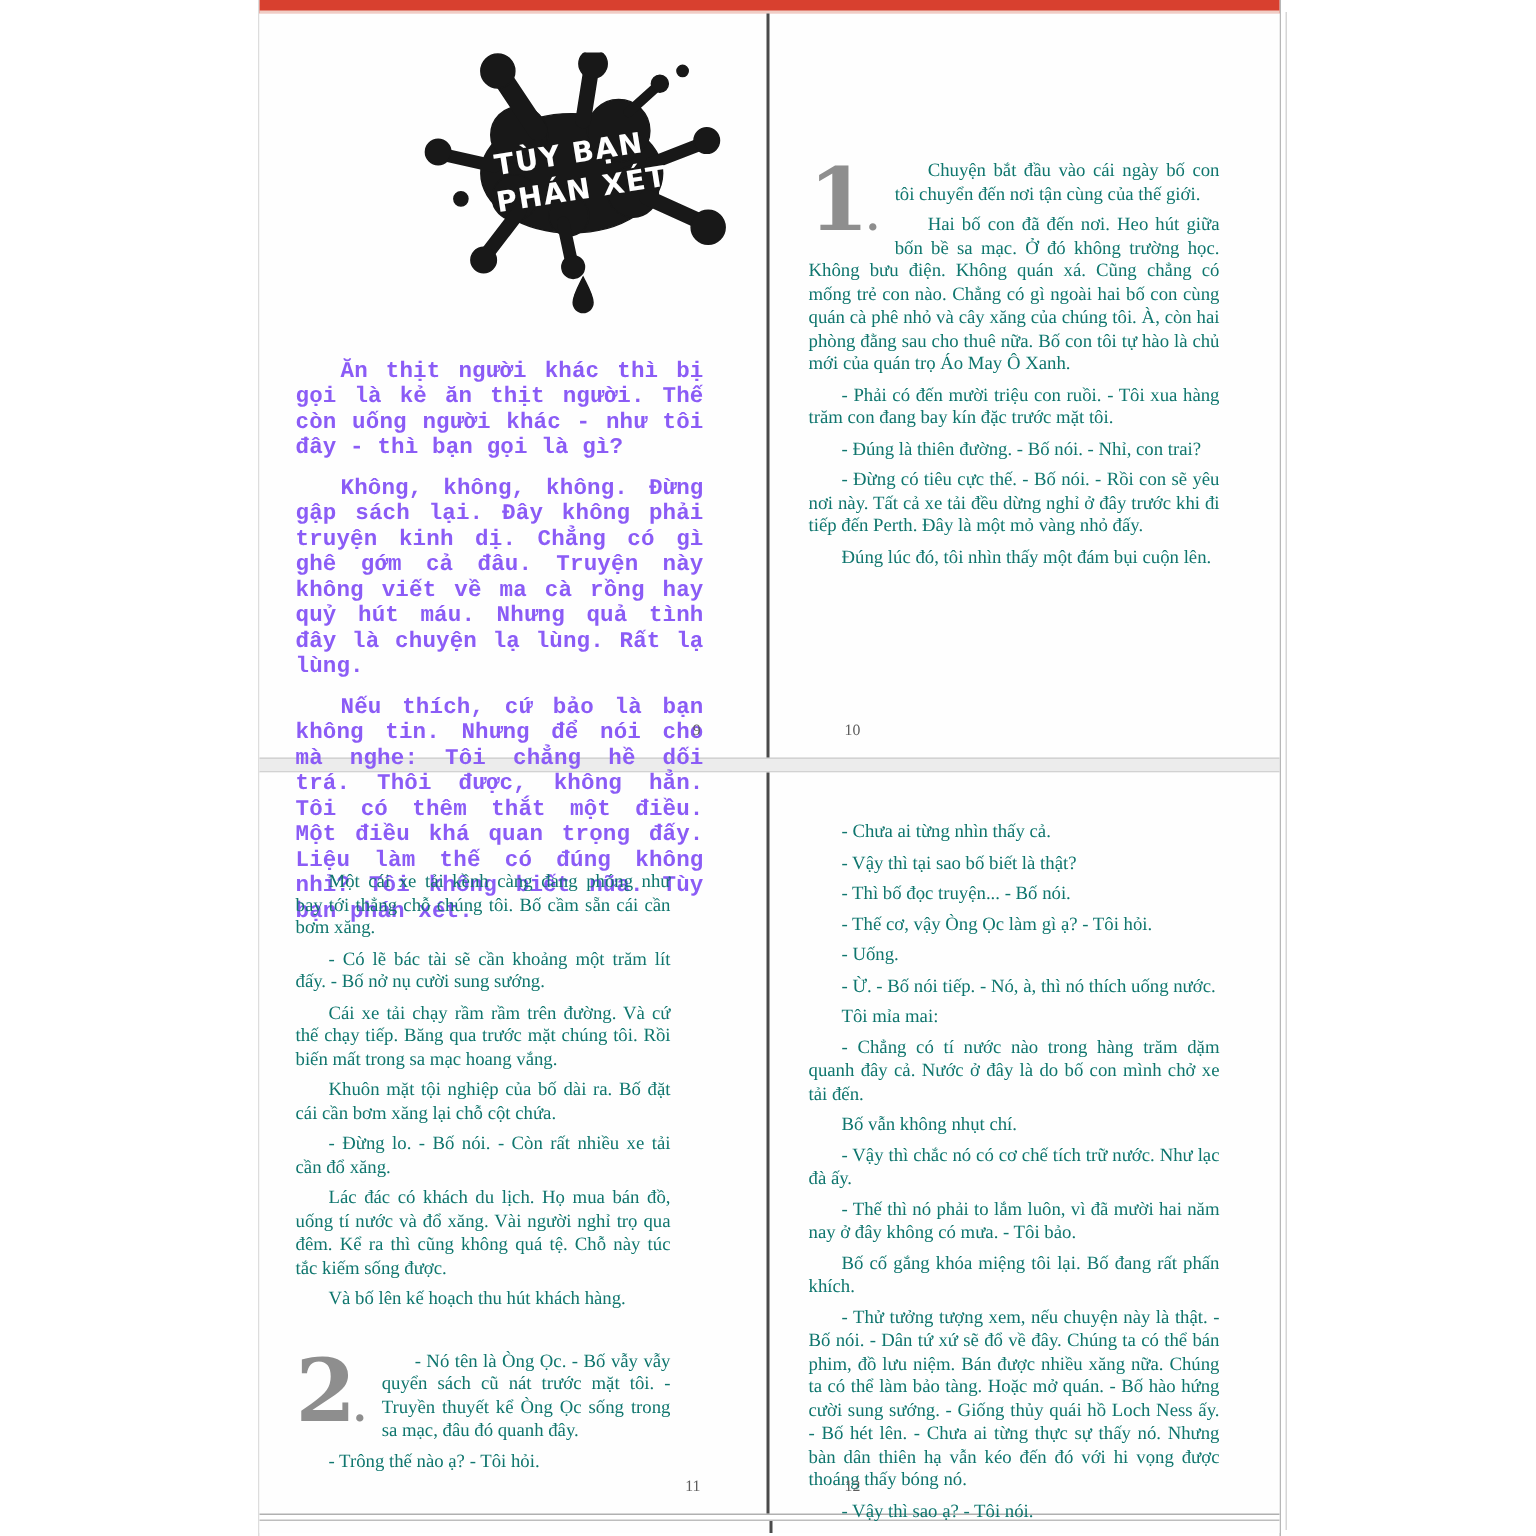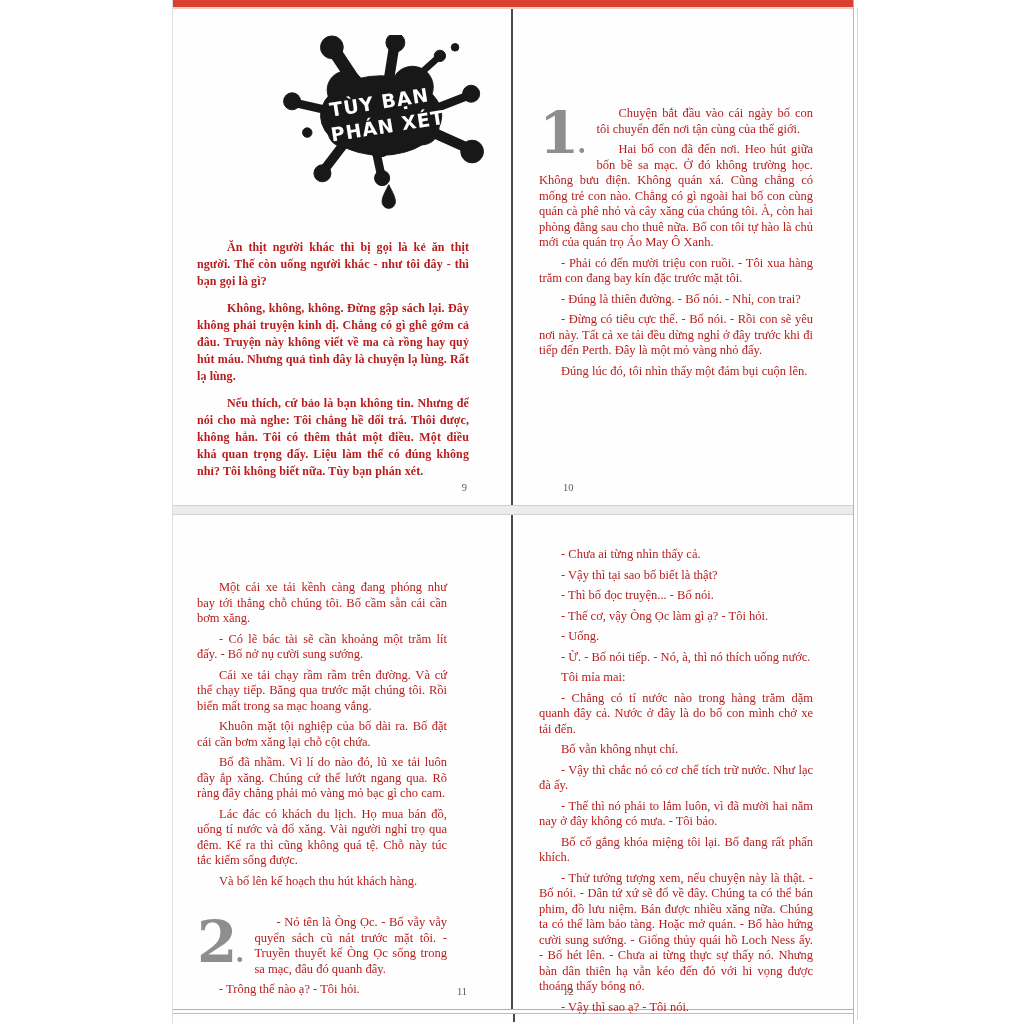--- a/index.html
+++ b/index.html
@@ -18,26 +18,26 @@
   .page-left { border-right:2px solid #4a4a4a; }
 
   .gap { height:10px; background:#ececec; border-top:1px solid #d2d2d2; border-bottom:1px solid #d2d2d2; }
   .pbreak { height:5px; background:#ffffff; border-top:1px solid #b0b0b0; border-bottom:1px solid #bdbdbd; }
   .sliver { position:relative; height:8px; background:#fefefe; }
   .sliver-divider { position:absolute; left:50%; top:0; bottom:0; width:2px; background:#4a4a4a; }
 
   
   .p9-inner { padding:26px 42px 0 24px; }
   .splat-wrap { margin:0 0 24px 78px; width:218px; height:180px; }
-  .hand p { font-family:Liberation Serif, serif; font-weight:bold; font-size:12px;
-            line-height:17px; color:#b91c1c; text-align:justify; text-indent:30px;
+  .hand p { font-family:Liberation Mono, monospace; font-weight:bold; font-size:15px;
+            line-height:17px; color:#8b5cf6; text-align:justify; text-indent:30px;
             margin-bottom:10px; letter-spacing:0.1px; }
 
   
-  .bodytext p { font-size:12.5px; line-height:15.5px; color:#b91c1c; text-align:justify;
+  .bodytext p { font-size:12.5px; line-height:15.5px; color:#0f766e; text-align:justify;
                 text-indent:22px; margin-bottom:5px; }
   .p10-inner { padding:97px 40px 0 26px; }
   .p11-inner { padding:32px 64px 0 24px;margin-top:33px; }
   .p12-inner { padding:32px 40px 0 26px; }
 
   .chnum { float:left; font-family:"DejaVu Serif",serif; font-weight:bold;
            color:#8e8e8e; font-size:58px; line-height:50px; height:50px;
            margin:2px 10px 2px 0; letter-spacing:-2px; }
   .chnum .dot { font-size:26px; letter-spacing:0; }
   .chapter2 { margin-top:26px; }
@@ -123,21 +123,21 @@
   <div class="spread spread2">
 
     <div class="page page-left">
       <div class="p11-inner bodytext">
         <div>
 
         <p>Một cái xe tải kềnh càng đang phóng như bay tới thẳng chỗ chúng tôi. Bố cầm sẵn cái cần bơm xăng.</p>
             <p>- Có lẽ bác tài sẽ cần khoảng một trăm lít đấy. - Bố nở nụ cười sung sướng.</p>
             <p>Cái xe tải chạy rầm rầm trên đường. Và cứ thế chạy tiếp. Băng qua trước mặt chúng tôi. Rồi biến mất trong sa mạc hoang vắng.</p>
             <p>Khuôn mặt tội nghiệp của bố dài ra. Bố đặt cái cần bơm xăng lại chỗ cột chứa.</p>
-            <p>Bố đã nhầm. Vì lí do nào đó, lũ xe tải luôn đầy ắp xăng. Chúng cứ thế lướt ngang qua. Rõ ràng đây chẳng phải mỏ vàng mỏ bạc gì cho cam.</p>
+            <p>- Đừng lo. - Bố nói. - Còn rất nhiều xe tải cần đổ xăng.</p>
             <p>Lác đác có khách du lịch. Họ mua bán đồ, uống tí nước và đổ xăng. Vài người nghỉ trọ qua đêm. Kể ra thì cũng không quá tệ. Chỗ này túc tắc kiếm sống được.</p>
             <p>Và bố lên kế hoạch thu hút khách hàng.</p>
           </div>
         <div class="chapter2">
           <span class="chnum"><span>2</span><span class="dot">.</span></span>
 
         <p>- Nó tên là Òng Ọc. - Bố vẫy vẫy quyển sách cũ nát trước mặt tôi. - Truyền thuyết kể Òng Ọc sống trong sa mạc, đâu đó quanh đây.</p>
             <p>- Trông thế nào ạ? - Tôi hỏi.</p>
           </div>
       </div>

